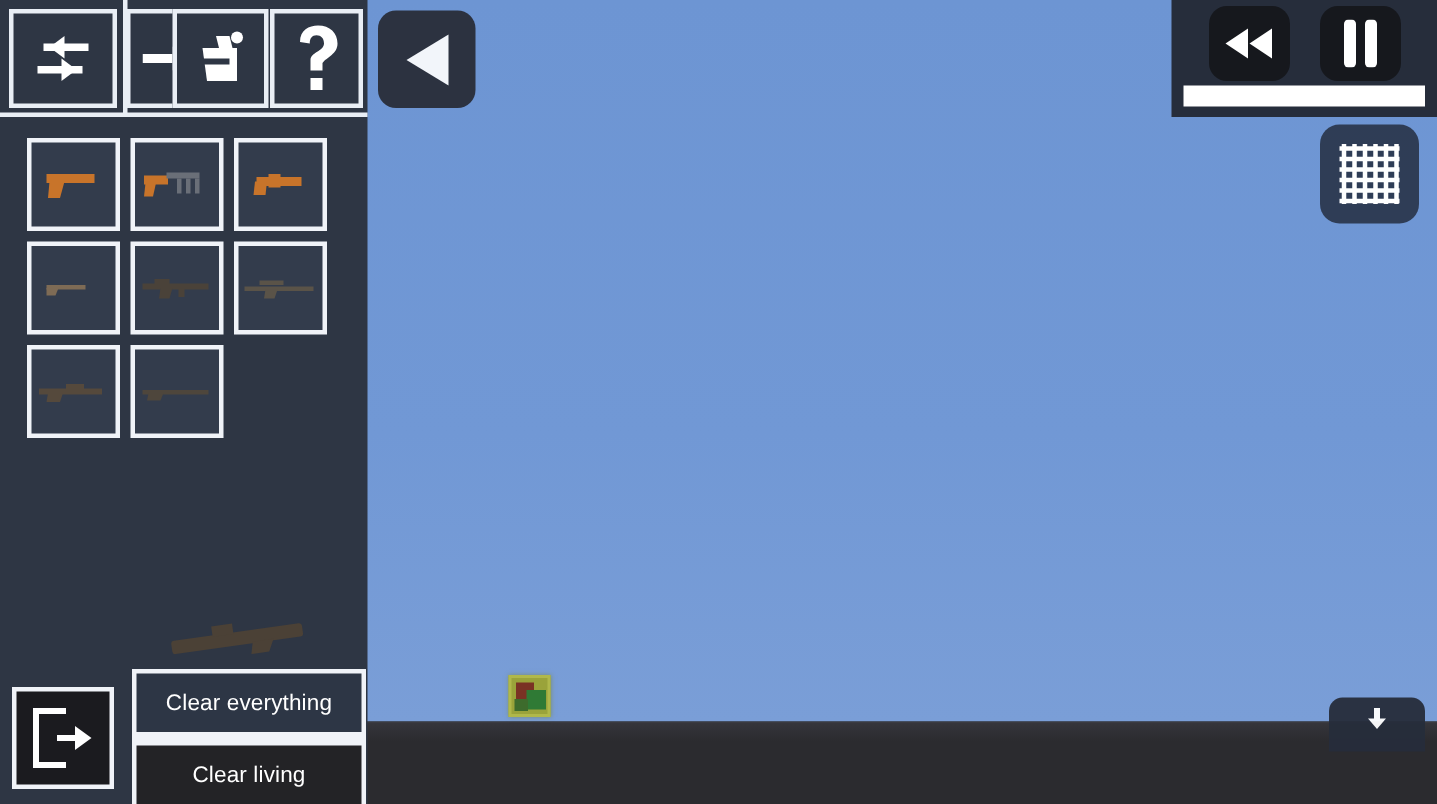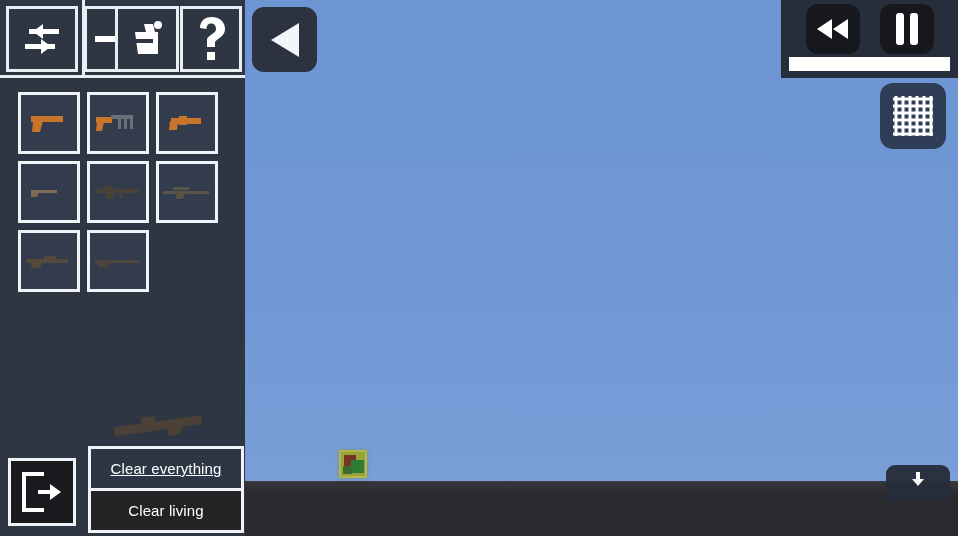--- a/index.html
+++ b/index.html
@@ -129,22 +129,22 @@
     background: #f0f3f8;
   }
   .clear-btn {
     height: 39px;
     display: flex; align-items: center; justify-content: center;
     color: #ffffff;
     font-size: 15px;
     letter-spacing: .1px;
     cursor: default;
   }
-  .clear-everything { background: #2d3645; text-decoration: underline; }
-  .clear-living     { background: #232326; margin-top: 3px; }
+  .clear-everything { background: #2d3645; }
+  .clear-living     { background: #232326; margin-top: 9px; }
 
   
   .back-btn {
     position: absolute; left: 252px; top: 7px;
     width: 65px; height: 65px;
     background: #2c3240;
     border-radius: 12px;
     display: flex; align-items: center; justify-content: center;
   }
 

